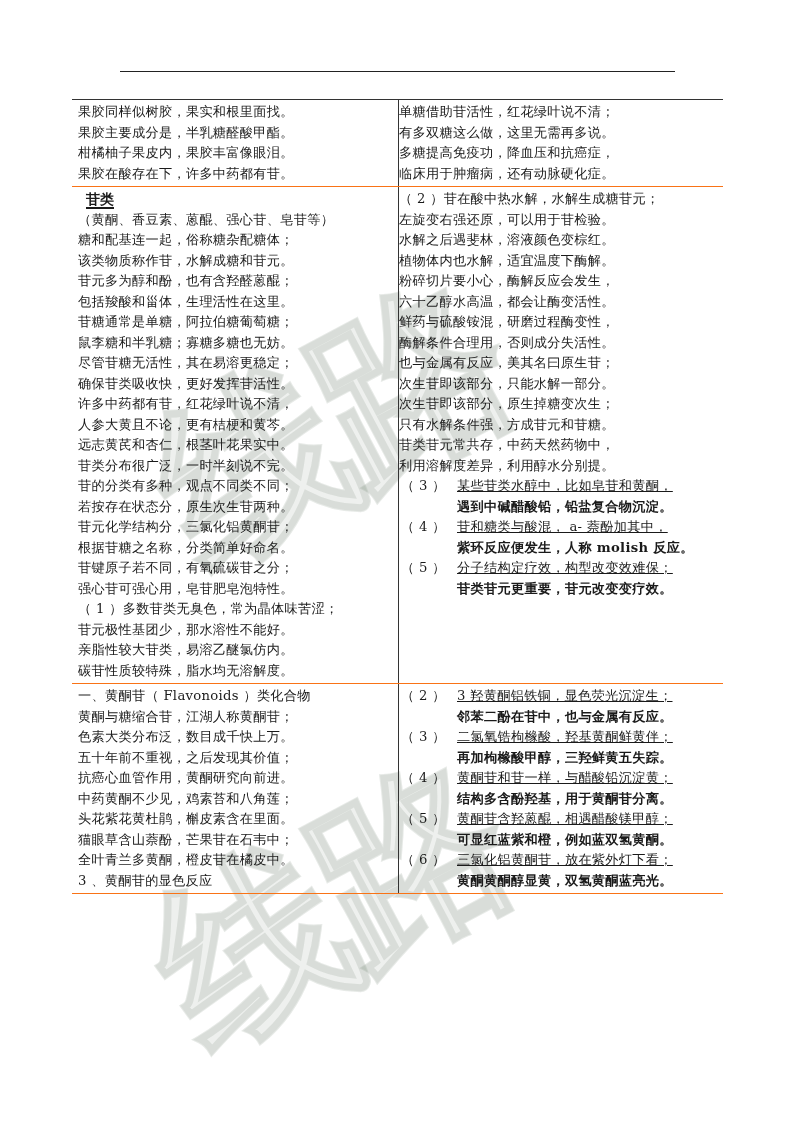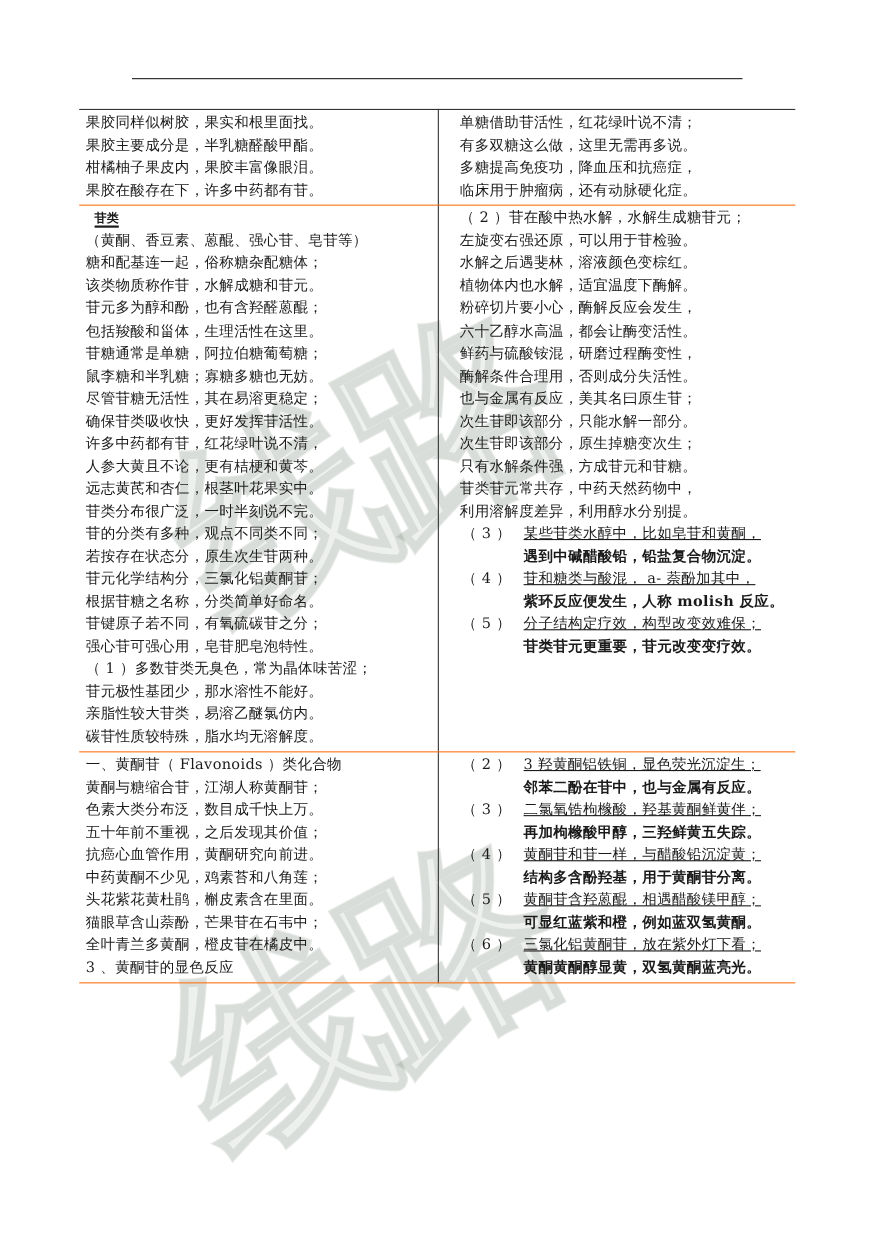--- a/index.html
+++ b/index.html
@@ -15,25 +15,25 @@
     table.verse-table {
       position: absolute; left: 72px; top: 99px; width: 651px;
       border-collapse: collapse; table-layout: fixed;
     }
     table.verse-table td {
       vertical-align: top; padding: 2px 0 2px 6px;
       font-size: 13.2px; line-height: 20.5px;
       border-top: 1px solid #333; border-bottom: 1px solid #f97316;
     }
     table.verse-table td.left { width: 320px; border-right: 1px solid #333; padding-left: 6px; }
-    table.verse-table td.right { padding-left: 19px; }
+    table.verse-table td.right { padding-left: 0; }
     .line { white-space: nowrap; letter-spacing: 0.3px; }
     .section-title {
       font-weight: bold; text-decoration: underline; text-underline-offset: 3px;
-      text-decoration-thickness: 1.5px; padding-left: 8px; font-size: 11px;
+      text-decoration-thickness: 1.5px; padding-left: 8px; font-size: 14px;
     }
     .item { display: flex; white-space: nowrap; letter-spacing: 0.3px; }
     .item .num { width: 56px; flex: none; text-align: left; padding-left: 2px; }
     .item .txt { flex: none; text-decoration: underline; }
     .cont { padding-left: 58px; white-space: nowrap; letter-spacing: 0.3px; font-weight: bold; }
     .watermark {
       position: absolute; pointer-events: none; color: rgba(120,140,120,0.13);
       font-size: 190px; font-weight: bold; font-family: "DejaVu Sans", sans-serif;
       transform: rotate(-28deg); letter-spacing: -10px;
       -webkit-text-stroke: 2px rgba(120,140,120,0.18);

